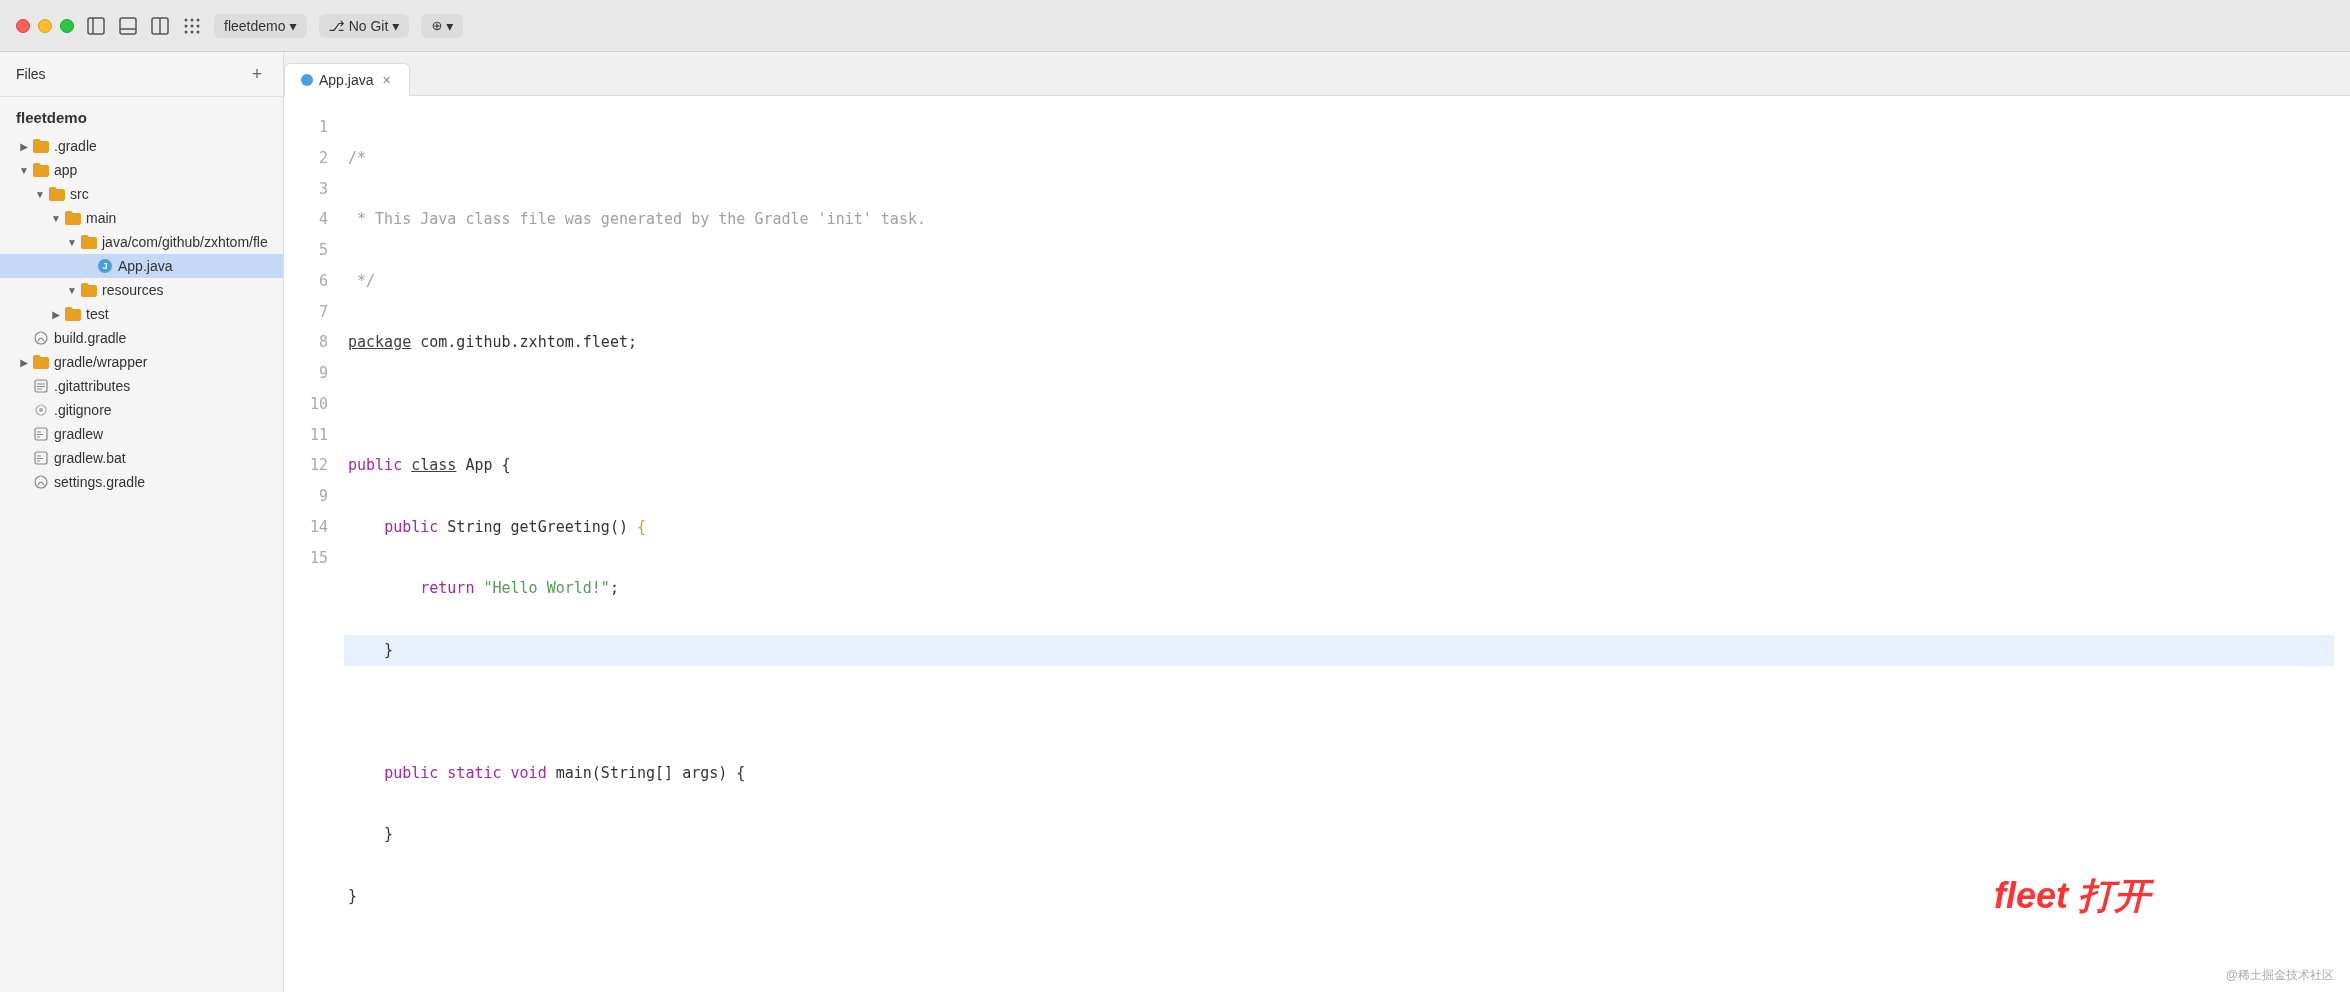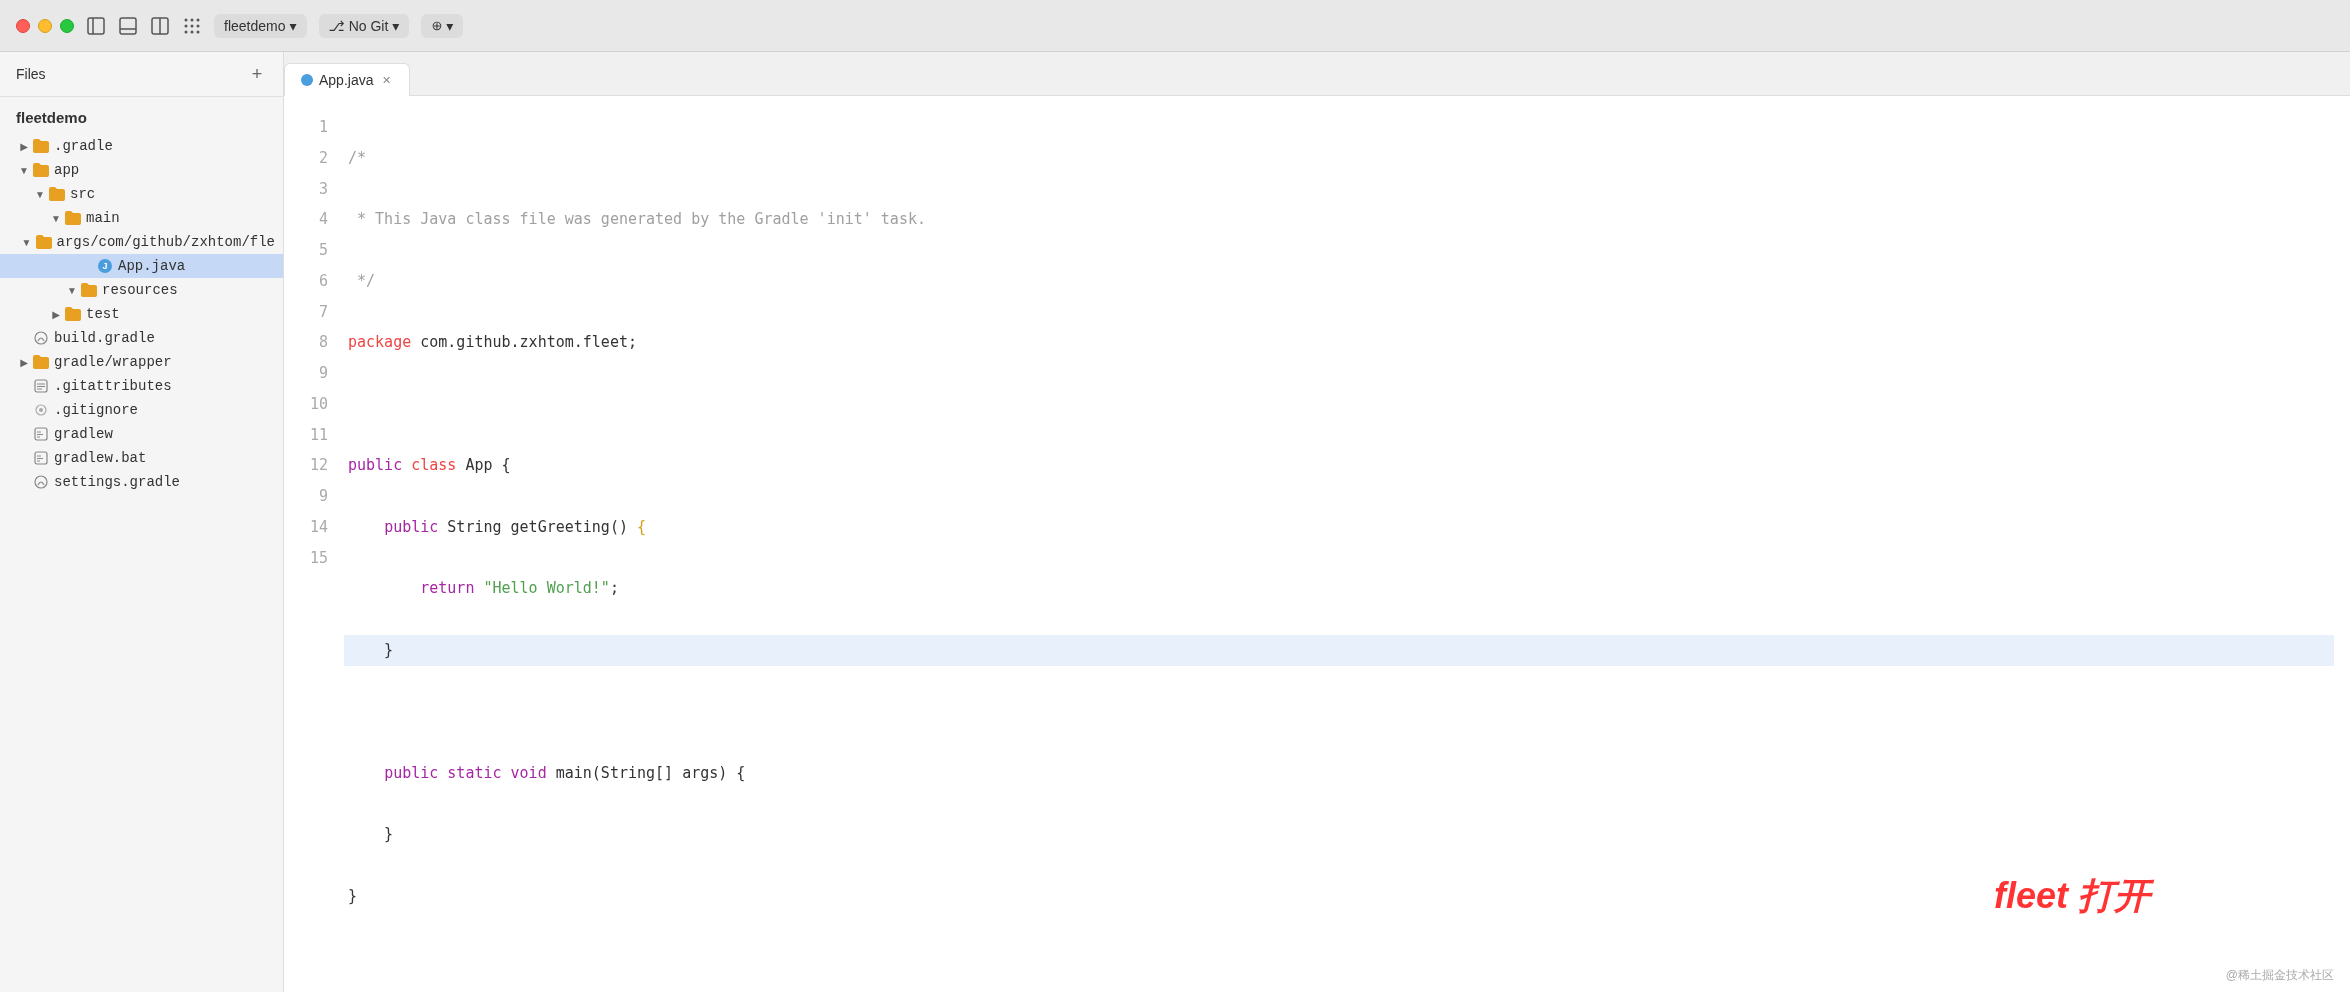--- a/index.html
+++ b/index.html
@@ -167,21 +167,20 @@
       height: 18px;
       display: inline-flex;
       align-items: center;
       justify-content: center;
       margin-right: 4px;
       flex-shrink: 0;
     }
 
     .tree-item .item-label {
       font-size: 14px;
-      font-family: Liberation Mono, monospace;
     }
 
     .project-root {
       font-weight: 600;
       font-size: 15px;
       padding: 8px 16px;
     }
 
     
     .editor-area {
@@ -276,21 +275,21 @@
       min-height: 1.2em;
       padding: 0 4px;
     }
 
     .code-line.highlighted {
       background: #e8f0fc;
     }
 
     
     .kw { color: #a626a4; } 
-    .kw-blue { color: #ef4444; }
+    .kw-blue { color: #404040; text-decoration: underline; }
     .string { color: #50a14f; }
     .comment { color: #a0a0a0; }
     .brace-gold { color: #d4a017; }
 
     
     .watermark {
       position: absolute;
       bottom: 71px;
       right: 200px;
       font-size: 36px;
@@ -427,21 +426,21 @@
       </div>
 
       <div class="tree-item">
         <span class="indent" style="width:56px"></span>
         <span class="chevron">▼</span>
         <span class="file-icon">
           <svg width="16" height="14" viewBox="0 0 16 14" fill="#e8a020">
               <path d="M0 2a2 2 0 012-2h4l2 2h6a2 2 0 012 2v8a2 2 0 01-2 2H2a2 2 0 01-2-2V2z"></path>
             </svg>
         </span>
-        <span class="item-label">args/com/github/zxhtom/fle</span>
+        <span class="item-label">java/com/github/zxhtom/fle</span>
       </div>
 
       <div class="tree-item selected">
         <span class="indent" style="width:72px"></span>
         <span class="chevron" style="width:16px"></span>
         <span class="file-icon">
           <div style="width:14px;height:14px;border-radius:50%;background:#4a9edd;display:flex;align-items:center;justify-content:center;font-size:9px;color:white;font-weight:bold;">J</div>
         </span>
         <span class="item-label">App.java</span>
       </div>

